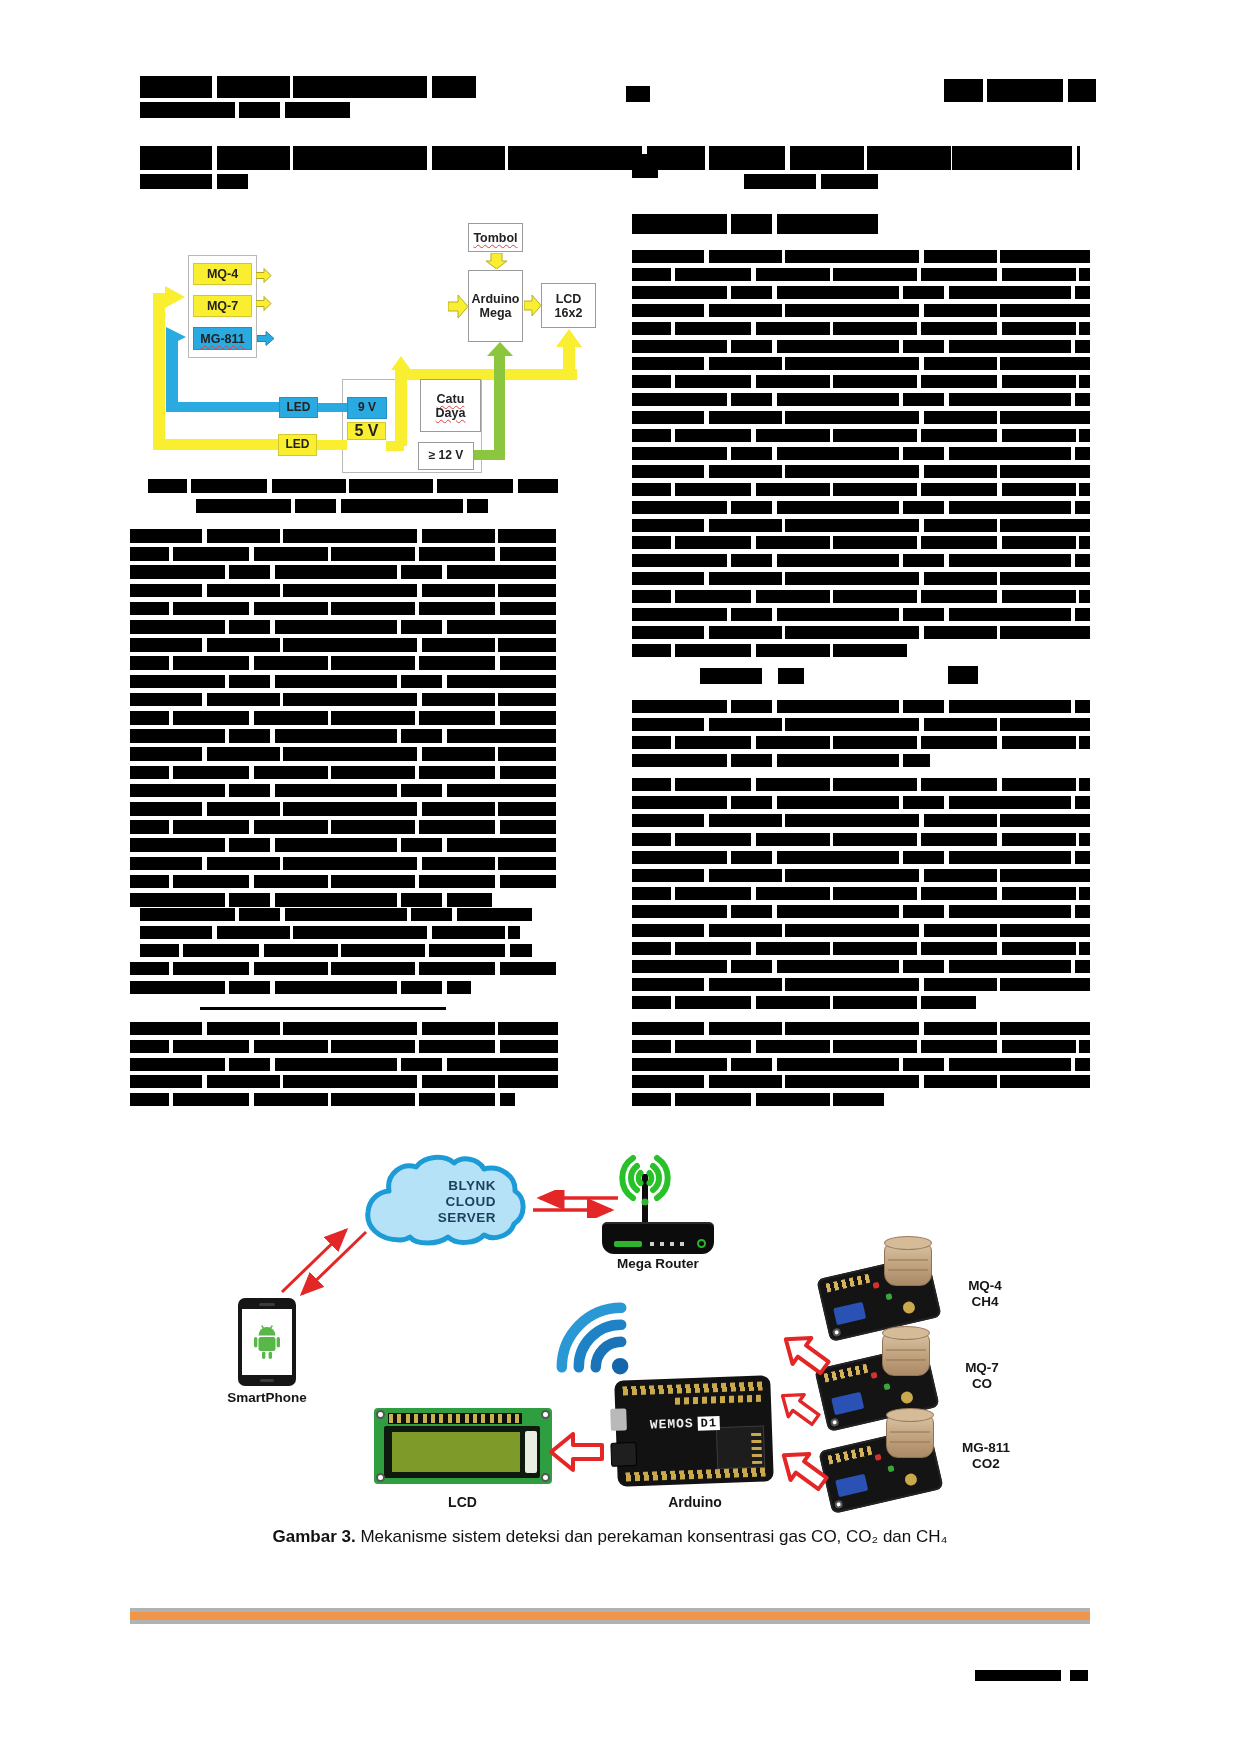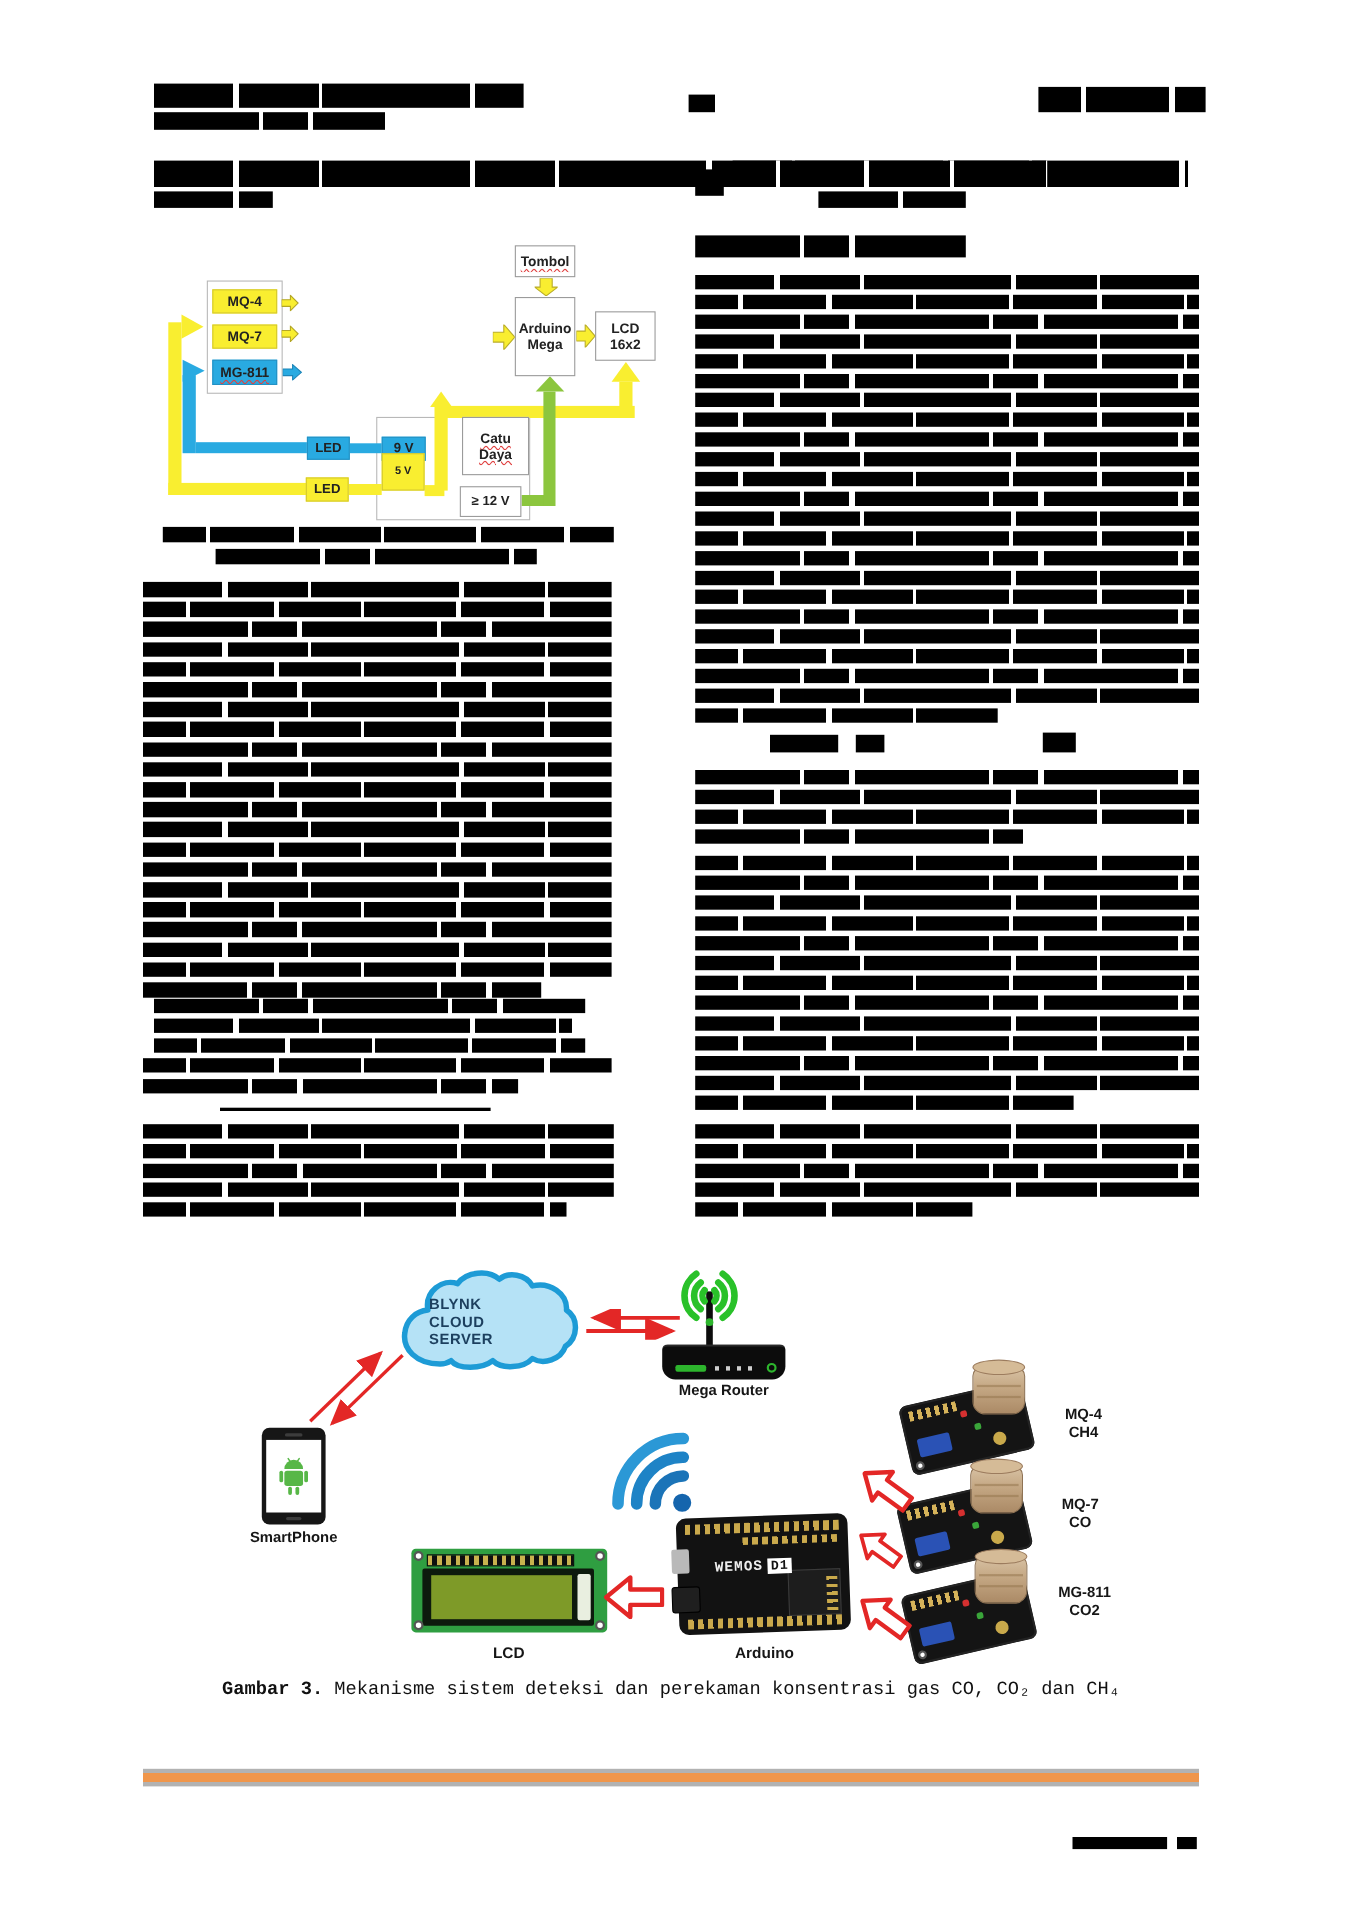--- a/index.html
+++ b/index.html
@@ -20,21 +20,21 @@
   .yl{background:#f9ee30;border-color:#d4c82e;}
   .bl{background:#29aae1;border-color:#2391c4;}
   .grp{position:absolute;background:#fff;border:1px solid #b8b8b8;}
   .shaft{position:absolute;}
   .tri{position:absolute;width:0;height:0;}
   .spell{text-decoration:underline wavy #e04040 1px;text-underline-offset:2px;}
   
   .flabel{position:absolute;font-weight:bold;color:#161616;font-size:13.5px;text-align:center;
           white-space:pre-line;line-height:16px;}
   .cloudtxt{position:absolute;font-weight:bold;color:#1c3f5e;font-size:13.5px;letter-spacing:.5px;
-            text-align:left;white-space:pre-line;line-height:16px;}
+            text-align:right;white-space:pre-line;line-height:16px;}
   .phone{position:absolute;background:#161616;border-radius:7px;}
   .pscr{position:absolute;left:4px;top:11px;right:4px;bottom:11px;background:#fff;display:flex;align-items:center;justify-content:center;}
   .pspk{position:absolute;top:5px;left:50%;transform:translateX(-50%);width:16px;height:3px;background:#3c3c3c;border-radius:2px;}
   .phome{position:absolute;bottom:4px;left:50%;transform:translateX(-50%);width:14px;height:3px;background:#3c3c3c;border-radius:2px;}
   .rbody{position:absolute;background:#0c0c0c;border-radius:5px 5px 12px 12px;border-top:2px solid #2a2a2a;}
   .rslot{position:absolute;left:12px;top:17px;width:28px;height:6px;background:#2db52d;border-radius:2px;}
   .rdots{position:absolute;left:48px;top:18px;width:38px;height:4px;background:repeating-linear-gradient(90deg,#cfcfcf 0 4px,transparent 4px 10px);}
   .rpow{position:absolute;right:8px;top:15px;width:9px;height:9px;border:2px solid #2db52d;border-radius:50%;}
   .lcdmod{position:absolute;background:#2f9e41;border-radius:4px;}
   .lcdpins{position:absolute;left:14px;top:5px;width:134px;height:11px;border:1px solid #0c0c0c;
@@ -62,21 +62,21 @@
   .sledr{position:absolute;left:54px;top:16px;width:6px;height:6px;border-radius:2px;background:#d53030;}
   .sledg{position:absolute;left:64px;top:30px;width:6px;height:6px;border-radius:2px;background:#3aa53a;}
   .sh1{left:4px;bottom:4px;width:8px;height:8px;}
   .sh2{right:5px;top:4px;width:8px;height:8px;}
   .scyl{position:absolute;left:62px;top:2px;width:48px;height:44px;border:1px solid #8f7354;
         background:linear-gradient(180deg,#d8c2a4 0%,#c4a783 45%,#ab8a66 100%);border-radius:9px 9px 12px 12px;}
   .scap{position:absolute;left:-1px;top:-7px;width:48px;height:14px;background:#d5bb97;border:1px solid #9c7c5e;border-radius:50%;}
   .sring{position:absolute;left:3px;right:3px;height:2px;background:#96764f;opacity:.55;}
   .redarr{position:absolute;}
   
-  .cap3{position:absolute;left:130px;width:960px;text-align:center;font-size:17px;color:#111;font-family:Liberation Mono, monospace;}
+  .cap3{position:absolute;left:130px;width:960px;text-align:center;font-size:17px;color:#111;}
   .capb{font-weight:bold;}
   .sep{position:absolute;left:130px;top:1608px;width:960px;height:16px;
        background:linear-gradient(#b2b2b2 0 4px,#f0964b 4px 12px,#b2b2b2 12px 16px);}
 </style>
 </head>
 <body>
 
 <div class="page">
 
   <svg width="0" height="0" style="position:absolute">
@@ -214,21 +214,21 @@
     <div class="bx bl spell" style="left:193px;top:327px;width:59px;height:23px;">MG-811</div>
     <div class="bx spell" style="left:468px;top:223px;width:55px;height:29px;">Tombol</div>
     <div class="bx" style="left:468px;top:270px;width:55px;height:72px;">Arduino
 Mega</div>
     <div class="bx" style="left:541px;top:283px;width:55px;height:45px;">LCD
 16x2</div>
     <div class="bx spell" style="left:420px;top:379px;width:61px;height:53px;">Catu
 Daya</div>
     <div class="bx" style="left:418px;top:442px;width:56px;height:28px;font-size:12px;">≥ 12 V</div>
     <div class="bx bl" style="left:347px;top:397px;width:40px;height:22px;font-size:12px;">9 V</div>
-    <div class="bx yl" style="left:347px;top:412px;width:39px;height:34px;font-size:10px;">5 V</div>
+    <div class="bx yl" style="left:347px;top:422px;width:39px;height:18px;font-size:16px;">5 V</div>
     <div class="bx bl" style="left:279px;top:397px;width:39px;height:21px;font-size:12px;">LED</div>
     <div class="bx yl" style="left:278px;top:434px;width:39px;height:22px;font-size:12px;">LED</div>
 
     <svg class="abs" style="left:256px;top:268px;" width="16" height="15">
         <polygon points="0,4.5 8,4.5 8,0.5 15,7.5 8,14.5 8,10.5 0,10.5" fill="#f9ee30" stroke="#b3a625" stroke-width="1"></polygon>
       </svg>
     <svg class="abs" style="left:256px;top:296px;" width="16" height="15">
         <polygon points="0,4.5 8,4.5 8,0.5 15,7.5 8,14.5 8,10.5 0,10.5" fill="#f9ee30" stroke="#b3a625" stroke-width="1"></polygon>
       </svg>
     <svg class="abs" style="left:257px;top:331px;" width="18" height="15">

